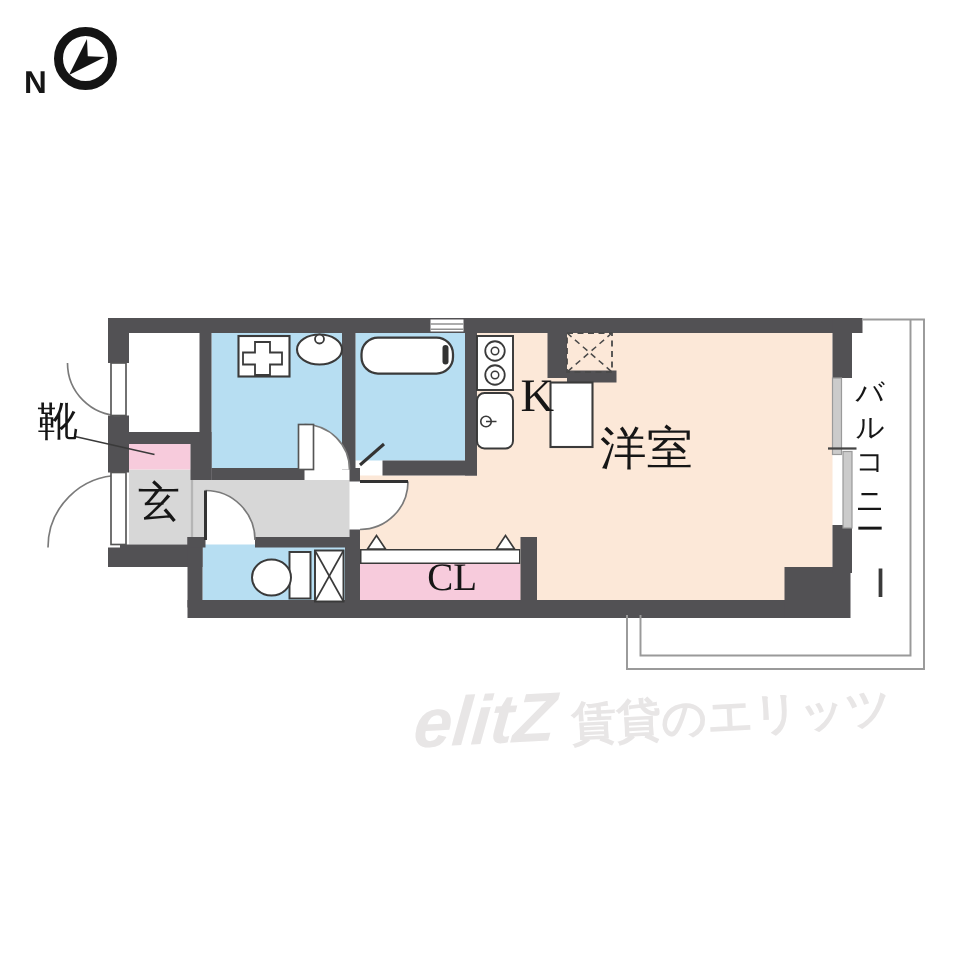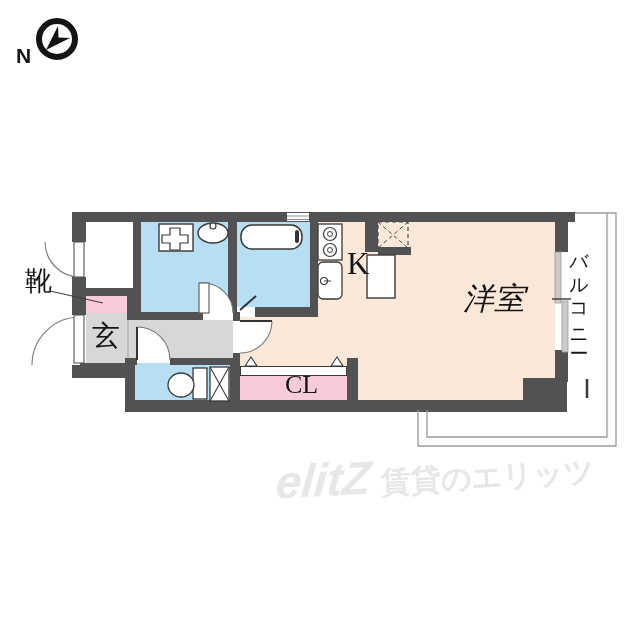--- a/index.html
+++ b/index.html
@@ -11,21 +11,21 @@
   .fl{position:absolute;}
   .blue{background:#b7def2;}
   .gray{background:#d7d7d7;}
   .pink{background:#f7cbdc;}
   .peach{background:#fce8d8;}
   .whitebox{background:#ffffff;border:1.2px solid #3a3a3a;box-sizing:border-box;}
   .lbl{position:absolute;color:#161616;line-height:1;}
   .serif{font-family:"Liberation Serif","DejaVu Serif",serif;}
   .sans{font-family:"Liberation Sans","DejaVu Sans",sans-serif;}
   #balcony-label{writing-mode:vertical-rl;letter-spacing:4px;}
-  #main-room-label{text-align:right;font-style:italic;}
+  #main-room-label{text-align:left;}
   #watermark{position:absolute;left:276px;top:447px;color:#e8e6e6;white-space:nowrap;
              transform:rotate(-3deg);display:flex;align-items:baseline;gap:10px;}
   #watermark .logo{font-size:46px;font-weight:800;font-style:italic;transform:skewX(-8deg);
                    font-family:"Liberation Sans","DejaVu Sans",sans-serif;}
   #watermark .tag{font-size:30px;font-weight:700;
                   font-family:"Liberation Sans","DejaVu Sans",sans-serif;}
   svg{position:absolute;left:0;top:0;}
 </style>
 </head>
 <body>

